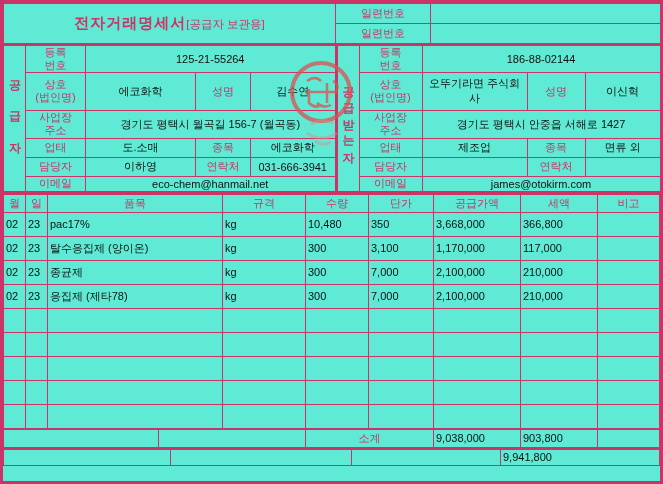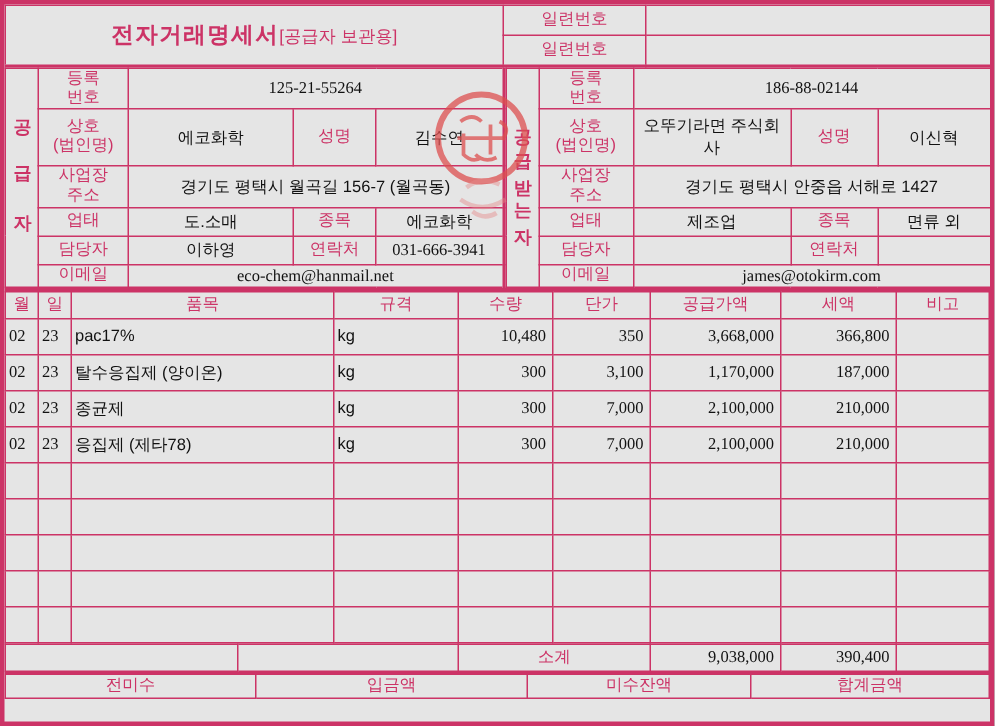--- a/index.html
+++ b/index.html
@@ -1,26 +1,26 @@
 <!DOCTYPE html>
 <html><head>
 <meta charset="utf-8">
 <style>
   * { margin:0; padding:0; box-sizing:border-box; }
   body { background:#888; font-family:"Liberation Sans","DejaVu Sans",sans-serif; }
   .doc {
-    position:relative; width:663px; height:484px; background:#e5e5e5;
+    position:relative; width:663px; height:484px; background:#5eead4;
     border:3px solid #cc3366; color:#111; overflow:hidden;
   }
   table { border-collapse:collapse; table-layout:fixed; }
   td { border:1px solid #cc3366; font-size:11px; overflow:hidden; padding:0 2px; vertical-align:middle; }
   .k { color:#cc3366; text-align:center; white-space:pre-line; line-height:1.15; }
   .v { color:#111; text-align:center; }
-  .num { font-family:Liberation Serif, serif; }
-  .r { text-align:right; padding-right:4px; }
+  .num { font-family:Liberation Sans, sans-serif; }
+  .r { text-align:left; padding-right:4px; }
   .c { text-align:left; }
 
   
   .top-table { width:657px; border-bottom:2px solid #cc3366; }
   .title-cell { text-align:center; color:#cc3366; }
   .title-main { font-weight:bold; font-size:15px; letter-spacing:1px; }
   .title-suffix { font-size:11.5px; }
 
   
   .parties { display:flex; border-bottom:2px solid #cc3366; }
@@ -200,21 +200,21 @@
       <td class="v"></td>
     </tr>
     <tr>
       <td class="v num c">02</td>
       <td class="v num c">23</td>
       <td class="v c">탈수응집제 (양이온)</td>
       <td class="v c">kg</td>
       <td class="v num r">300</td>
       <td class="v num r">3,100</td>
       <td class="v num r">1,170,000</td>
-      <td class="v num r">187,000</td>
+      <td class="v num r">117,000</td>
       <td class="v"></td>
     </tr>
     <tr>
       <td class="v num c">02</td>
       <td class="v num c">23</td>
       <td class="v c">종균제</td>
       <td class="v c">kg</td>
       <td class="v num r">300</td>
       <td class="v num r">7,000</td>
       <td class="v num r">2,100,000</td>
@@ -298,39 +298,39 @@
         <col style="width:87px">
         <col style="width:77px">
         <col>
       </colgroup>
     <tbody>
         <tr style="height:18px">
       <td></td>
       <td></td>
       <td class="k">소계</td>
       <td class="v num r">9,038,000</td>
-      <td class="v num r">390,400</td>
+      <td class="v num r">903,800</td>
       <td></td>
     </tr>
   </tbody>
     </table>
 
   <table class="summary-table">
     <colgroup>
         <col style="width:167px">
         <col style="width:181px">
         <col style="width:149px">
         <col>
       </colgroup>
     <tbody>
-        <tr style="height:17px">
-      <td class="k">전미수</td>
-      <td class="k">입금액</td>
-      <td class="k">미수잔액</td>
-      <td class="k">합계금액</td>
+    <tr style="height:17px">
+      <td class="v num r"></td>
+      <td class="v num r"></td>
+      <td class="v num r"></td>
+      <td class="v num r">9,941,800</td>
     </tr>
   </tbody>
     </table>
 
   <svg class="seal" width="72" height="90" viewBox="0 0 72 90">
     <g stroke="#dd5050" fill="none" opacity="0.75">
       <circle cx="34" cy="33" r="29" stroke-width="4"></circle>
       <path d="M20 22 q8 -6 14 0 M18 33 h32 M22 30 v14 q6 6 12 2 M40 24 v20 M46 22 q8 4 2 12 M30 44 q6 6 14 2" stroke-width="2.5"></path>
     </g>
     <g stroke="#e58a8a" fill="none" opacity="0.45">

